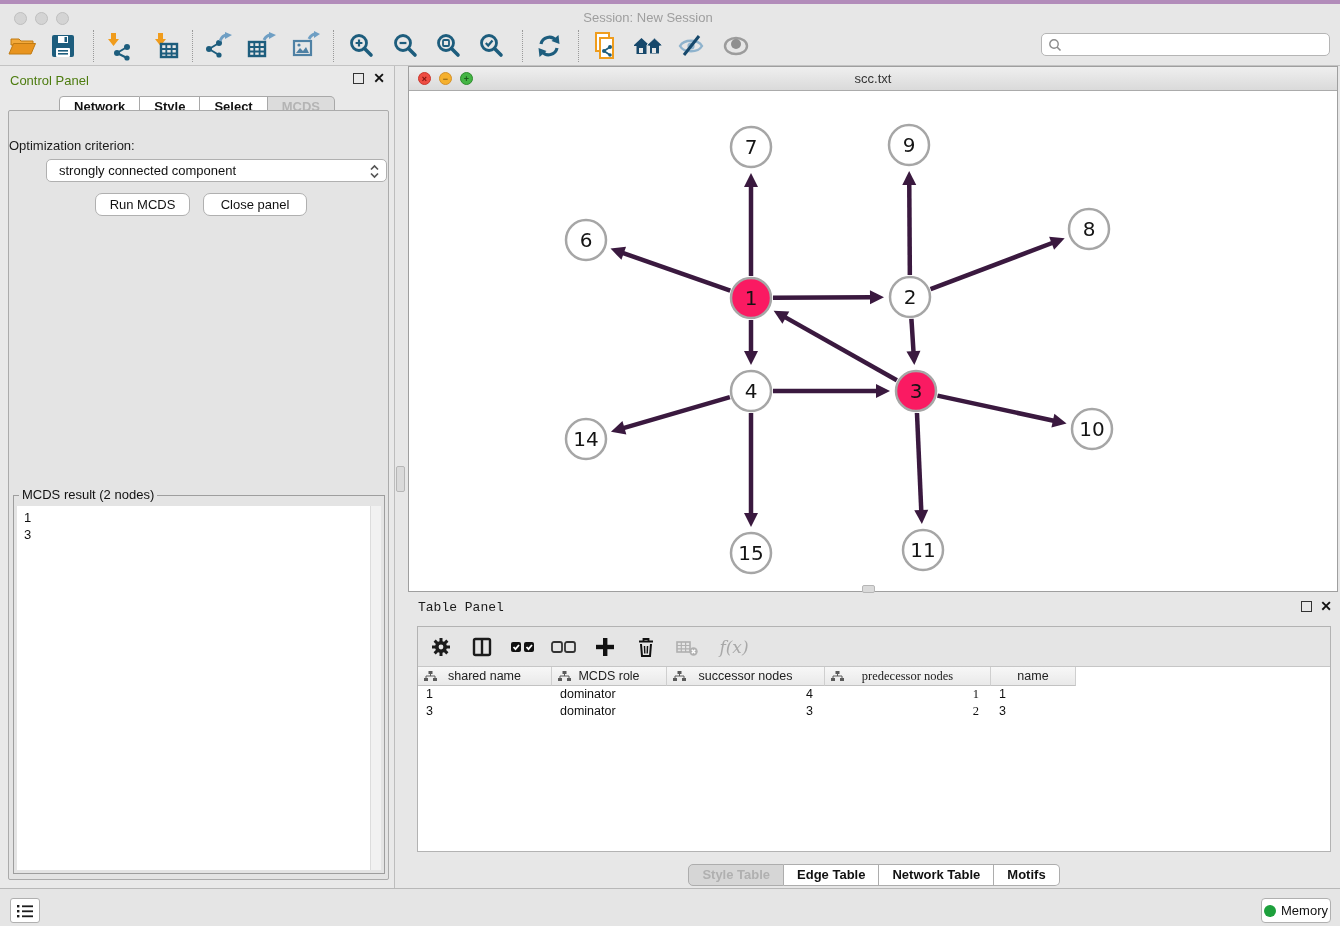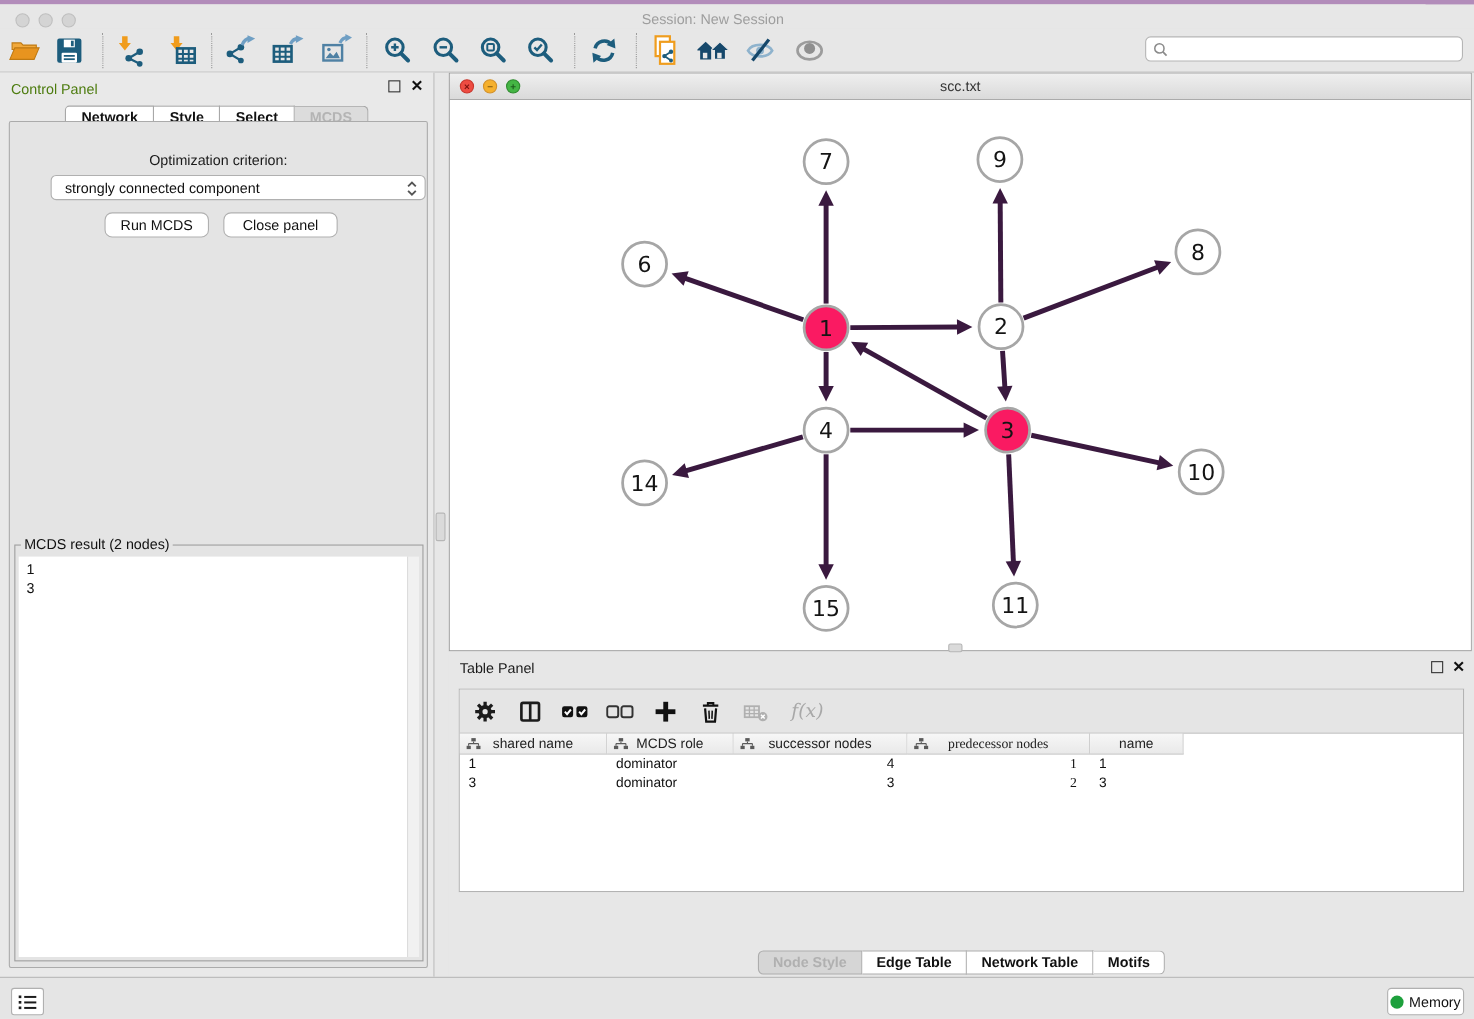--- a/index.html
+++ b/index.html
@@ -24,42 +24,42 @@
   .control-panel { position:absolute; left:0; top:66px; width:395px; height:822px; background:#e9e9e9; border-right:1px solid #bdbdbd; }
   .cp-title { position:absolute; left:10px; top:7px; font-size:13px; color:#4d7c0f; }
   .float-ic { position:absolute; top:7px; width:11px; height:11px; border:1.5px solid #333; background:transparent; }
   .close-ic { position:absolute; top:4px; font-size:14px; font-weight:bold; color:#111; line-height:16px; }
   .cp-tabs { position:absolute; left:0; top:30px; width:100%; display:flex; justify-content:center; }
   .cptab { height:21px; line-height:19px; padding:0 14px; font-size:13px; font-weight:bold; color:#111; background:#fff; border:1px solid #a8a8a8; border-left:none; text-align:center; }
   .cptab:first-child { border-left:1px solid #a8a8a8; border-radius:4px 0 0 0; }
   .cptab.last { border-radius:0 5px 0 0; }
   .cptab.disabled { background:#dcdcdc; color:#b4b4b4; }
   .cp-inner { position:absolute; left:8px; top:44px; width:381px; height:770px; background:#e4e4e4; border:1px solid #ababab; border-radius:2px; }
-  .opt-label { position:absolute; left:0; top:27px; width:100%; text-align:center; font-size:13px; color:#1a1a1a; }
+  .opt-label { position:absolute; left:0; top:27px; width:100%; text-align:left; font-size:13px; color:#1a1a1a; }
   .opt-select { position:absolute; left:37px; top:48px; width:341px; height:23px; background:#fff; border:1px solid #b0b0b0; border-radius:5px; font-size:13px; color:#111; line-height:21px; padding:0 24px 0 12px; }
   .opt-select svg { position:absolute; right:6px; top:4px; }
   .cp-btn { position:absolute; top:82px; height:23px; background:#fff; border:1px solid #b0b0b0; border-radius:7px; font-size:13px; color:#111; text-align:center; line-height:21px; }
   .result-group { position:absolute; left:4px; top:384px; width:372px; height:379px; border:1px solid #9e9e9e; }
   .result-legend { position:absolute; top:-9px; left:5px; background:#e4e4e4; padding:0 3px; font-size:13px; color:#111; }
   .result-area { position:absolute; left:3px; top:10px; right:14px; bottom:3px; background:#fff; font-size:13px; line-height:17px; padding:3px 7px; white-space:pre; color:#111; }
   .result-scroll { position:absolute; right:3px; top:10px; bottom:3px; width:11px; background:#f1f1f1; border-left:1px solid #dcdcdc; }
 
   
   .network-window { position:absolute; left:408px; top:66px; width:930px; height:526px; border:1px solid #9f9f9f; background:#fff; }
   .nw-titlebar { position:absolute; left:0; top:0; width:100%; height:24px; background:linear-gradient(#efefef,#dadada); border-bottom:1px solid #ababab; }
   .nw-light { position:absolute; top:5px; width:13px; height:13px; border-radius:50%; font-size:9px; font-weight:bold; text-align:center; line-height:12px; }
   .nw-title { position:absolute; left:0; top:0; width:100%; text-align:center; font-size:13px; color:#333; line-height:24px; }
   .nw-canvas { position:absolute; left:0; top:24px; width:928px; height:500px; background:#fff; }
   .splitter-v { position:absolute; left:396px; top:466px; width:9px; height:26px; background:#dadada; border:1px solid #b6b6b6; border-radius:2px; }
   .splitter-h { position:absolute; left:862px; top:585px; width:13px; height:8px; background:#dadada; border:1px solid #b6b6b6; border-radius:2px; }
 
   
   .table-panel { position:absolute; left:408px; top:595px; width:932px; height:293px; background:#e7e7e7; }
-  .tp-title { position:absolute; left:10px; top:5px; font-size:13px; color:#1a1a1a; }
-  .tp-box { position:absolute; left:9px; top:31px; width:914px; height:185px; border:1px solid #b3b3b3; background:#fff; }
+  .tp-title { position:absolute; left:10px; top:5px; font-size:13px; color:#1a1a1a;font-family:Liberation Mono, monospace; }
+  .tp-box { position:absolute; left:9px; top:31px; width:914px; height:226px; border:1px solid #b3b3b3; background:#fff; }
   .tp-toolbar { position:absolute; left:0; top:0; width:100%; height:40px; background:#e5e5e5; border-bottom:1px solid #c6c6c6; display:flex; align-items:center; padding-left:10px; gap:15px; }
   .tp-ic { width:26px; height:26px; display:flex; align-items:center; justify-content:center; }
   .fx { font-family:"DejaVu Serif", serif; font-style:italic; font-size:17px; color:#a8a8a8; }
   .tbl { position:absolute; left:0; top:40px; width:100%; }
   .thead { display:flex; height:19px; }
   .th { position:relative; height:19px; background:linear-gradient(#f7f7f7,#e9e9e9); border-right:1px solid #cfcfcf; border-bottom:1px solid #c2c2c2; font-size:12.5px; color:#222; display:flex; align-items:center; justify-content:center; }
   .th svg { position:absolute; left:6px; top:4px; }
   .tr { display:flex; height:17px; }
   .td { height:17px; font-size:12.5px; color:#111; line-height:16px; overflow:hidden; }
   .w0{width:134px;} .w1{width:115px;} .w2{width:158px;} .w3{width:166px;font-family:Liberation Serif, serif;} .w4{width:85px;}
@@ -454,21 +454,21 @@
           <div class="td w0 al">3</div>
           <div class="td w1 al">dominator</div>
           <div class="td w2 ar">3</div>
           <div class="td w3 ar">2</div>
           <div class="td w4 al">3</div>
         </div>
       </div>
     </div>
 
     <div class="tp-tabs">
-      <div class="tptab disabled">Node Style</div>
+      <div class="tptab disabled">Style Table</div>
       <div class="tptab">Edge Table</div>
       <div class="tptab">Network Table</div>
       <div class="tptab">Motifs</div>
     </div>
   </div>
 
   <div class="status-bar">
     <div class="list-btn">
       <svg width="18" height="16" viewBox="0 0 18 16">
         <g fill="#1c1c1c">

